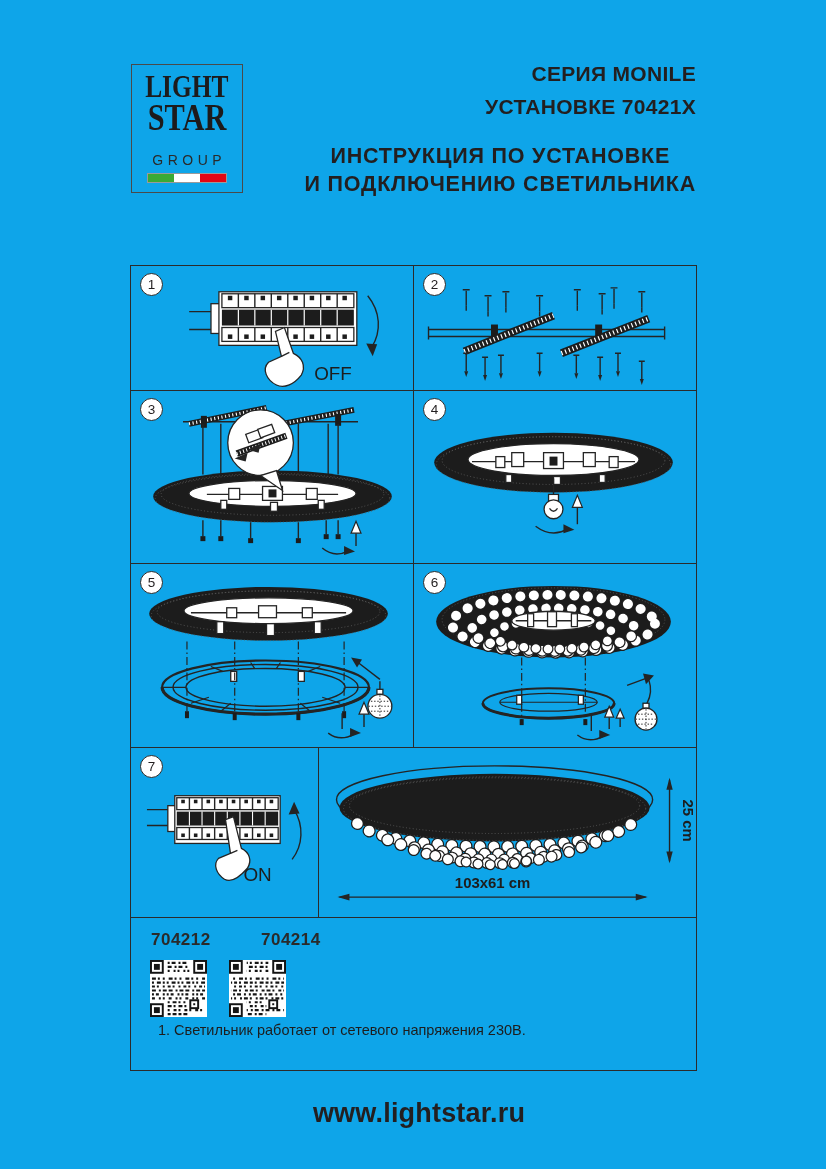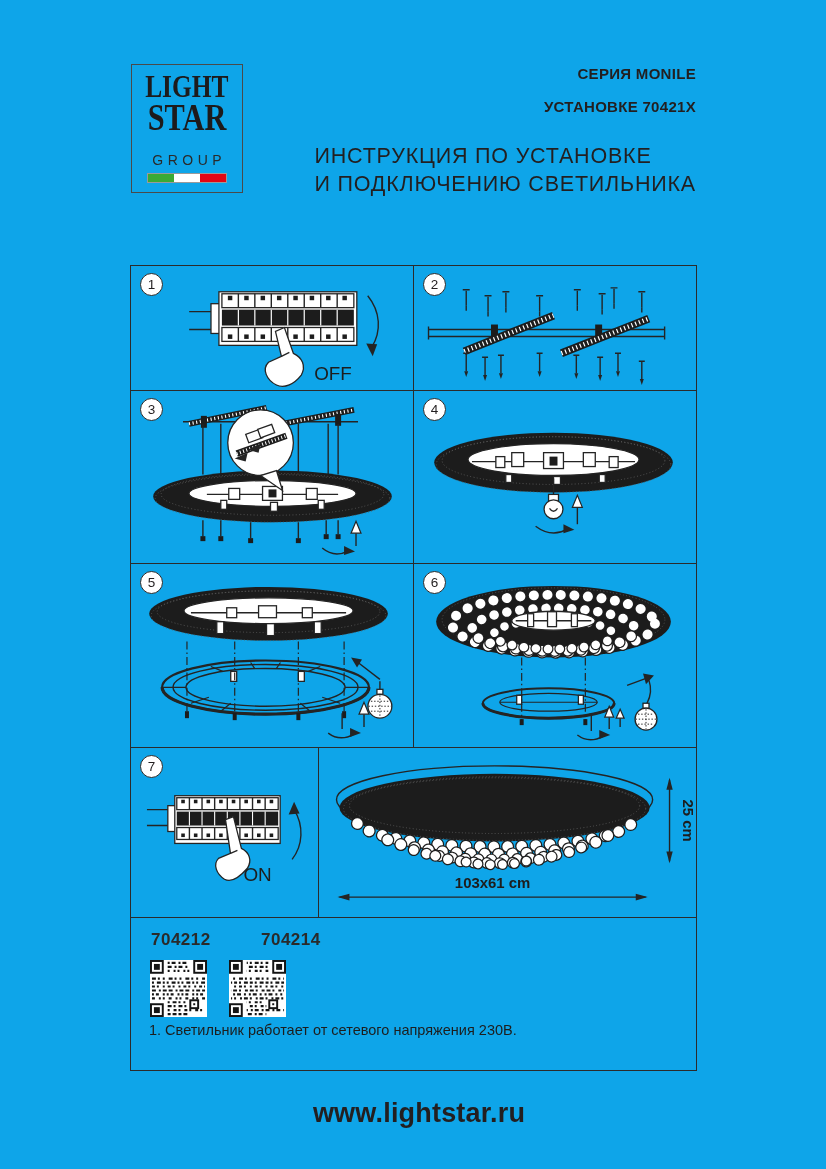--- a/index.html
+++ b/index.html
@@ -14,25 +14,25 @@
     border:1.5px solid #4a4a4a; box-sizing:border-box;
     display:flex; flex-direction:column; align-items:center; justify-content:center;
   }
   .logo-word { font-family:"Liberation Serif", serif; font-weight:bold; color:#1d1b1c; transform:scaleX(0.82); }
   .logo-word.w1 { font-size:31px; line-height:0.85; }
   .logo-word.w2 { font-size:37px; line-height:0.95; }
   .logo-group { font-size:14px; letter-spacing:4.5px; margin-right:-4.5px; margin-top:17px; color:#2a2a2a; }
   .logo-flag { margin-top:5px; display:block; }
   .hdr-series {
     position:absolute; right:130px; top:57px; text-align:right;
-    font-weight:bold; font-size:15px; line-height:33px; letter-spacing:0.3px;
+    font-weight:bold; font-size:21px; line-height:33px; letter-spacing:0.3px;
   }
   .hdr-instr {
-    position:absolute; right:130px; top:142px; text-align:left;
-    font-weight:normal; font-size:21.5px; line-height:28px; letter-spacing:0.8px;
+    position:absolute; right:130px; top:142px; text-align:center;
+    font-weight:bold; font-size:21.5px; line-height:28px; letter-spacing:0.8px;
   }
   
   .steps-table {
     position:absolute; left:130px; top:265px; width:566px; height:805px;
     border-top:1.5px solid #2b2b2b; border-left:1.5px solid #2b2b2b; box-sizing:content-box;
   }
   .cell {
     position:absolute; box-sizing:border-box;
     border-right:1.5px solid #2b2b2b; border-bottom:1.5px solid #2b2b2b;
   }
@@ -67,21 +67,21 @@
   .dimlabel { font-size:15px; font-weight:bold; }
   
   .code {
     position:absolute; top:12px; font-size:17px; font-weight:bold; color:#2a2a2a; letter-spacing:0.5px;text-align:center;
   }
   .code.k1 { left:20px; }
   .code.k2 { left:98px;margin-left:32px; }
   .qr { position:absolute; top:42px; width:57px; height:57px; }
   .qr.q1 { left:19px; }
   .qr.q2 { left:98px; }
-  .note { position:absolute; left:18px; font-size:14.5px; color:#1d1d1d; }
+  .note { position:absolute; left:27px; font-size:14.5px; color:#1d1d1d; }
   .note.n1 { top:104px; }
   .note.n2 { top:124px; }
   
   .footer-site {
     position:absolute; left:0; top:1098px; width:100%; text-align:center;
     font-weight:bold; font-size:27px; letter-spacing:0.2px;padding-left:6px;
   }
 </style>
 </head>
 <body>

